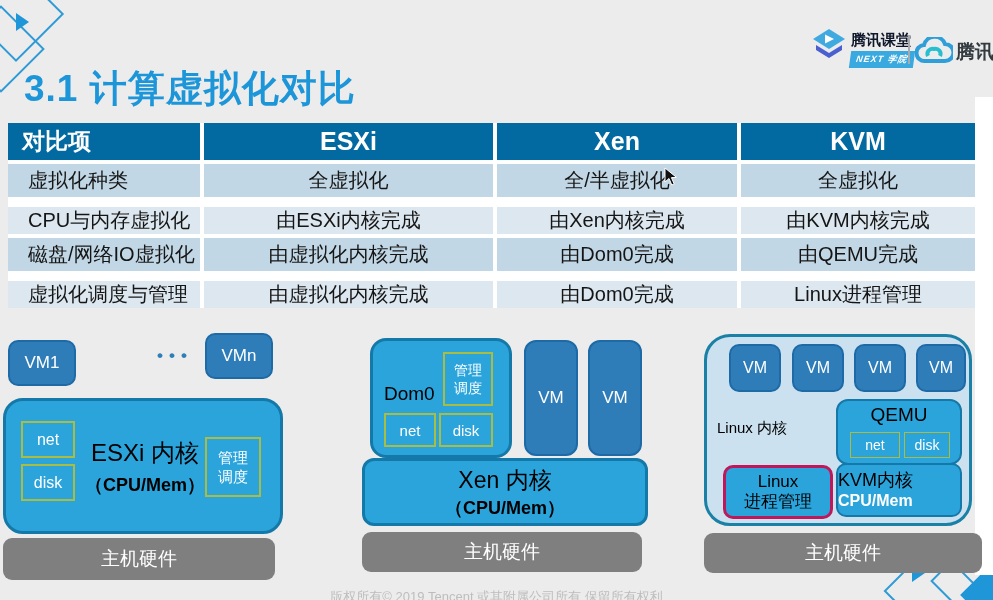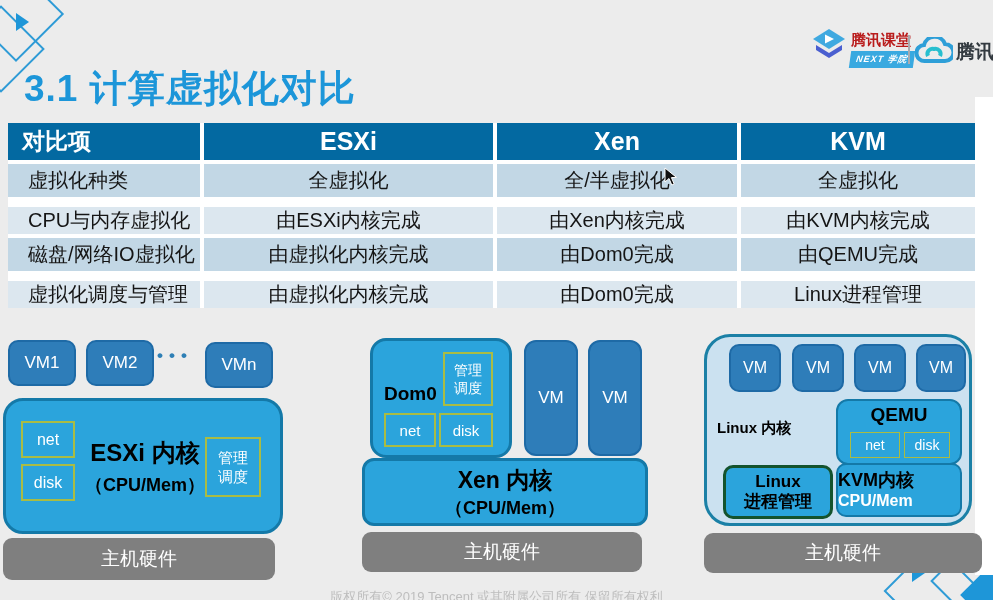--- a/index.html
+++ b/index.html
@@ -11,21 +11,21 @@
   .deco{position:absolute;z-index:0;}
   .diamond-line{border:2px solid #2E9BD6;transform:rotate(45deg);}
   .diamond-fill{background:#1E96D8;transform:rotate(45deg);}
   .tri-right{width:0;height:0;border-top:9px solid transparent;border-bottom:9px solid transparent;border-left:13px solid #1E96D8;}
   #white-strip{position:absolute;left:975px;top:97px;width:18px;height:478px;background:#FFFFFF;z-index:1;}
 
   .layer{position:absolute;z-index:2;}
 
   
   #page-title{left:24px;top:20px;font-size:37px;font-weight:800;color:#1C96D9;letter-spacing:1px;margin-top:44px;}
-  #brand-classroom-name{left:851px;top:31px;font-size:15px;font-weight:bold;color:#b91c1c;}
+  #brand-classroom-name{left:851px;top:31px;font-size:15px;font-weight:bold;color:#0f172a;}
   #brand-badge{left:850px;top:51px;background:#39A9E0;color:#fff;font-size:9px;font-style:italic;font-weight:bold;
                padding:2px 6px;transform:skew(-8deg);letter-spacing:1px;}
   #brand-divider{left:908px;top:35px;width:2px;height:29px;background:#A7ABB0;}
   #brand-cloud-name{left:956px;top:39px;font-size:19px;font-weight:bold;color:#333A40;white-space:nowrap;}
 
   
   #compare-table{left:8px;top:123px;display:grid;background:#FFFFFF;
     grid-template-columns:192px 289px 240px 234px;
     grid-template-rows:37px 33px 33px 33px 33px;gap:4px;}
   .th{background:#0369a1;color:#fff;font-weight:bold;font-size:25px;display:flex;align-items:center;justify-content:center;}
@@ -35,21 +35,21 @@
   .row-odd{background:#C2D7E5;}
   .row-even{background:#DCE7EF;margin-top:6px;}
 
   
   .vmbox{position:absolute;background:#2E7DB9;border:2px solid #1E6AA6;border-radius:10px;color:#fff;
          display:flex;align-items:center;justify-content:center;font-size:17px;}
   .bright{background:#2BA4DC;border:3px solid #1479A8;}
   .olive{border:2px solid #A9BC44;color:#fff;display:flex;align-items:center;justify-content:center;}
   .hw{position:absolute;background:#7F7F7F;border-radius:9px;color:#fff;font-size:19px;
       display:flex;align-items:center;justify-content:center;}
-  .blk{color:#000;font-weight:700;}
+  .blk{color:#000;font-weight:400;}
   .abs{position:absolute;}
 
   
   #cursor{left:664px;top:167px;}
 </style>
 </head>
 <body>
 
 <div id="stage">
 
@@ -101,23 +101,22 @@
     <div class="td row-odd">由Dom0完成</div>
     <div class="td row-odd">由QEMU完成</div>
 
     <div class="td first row-even">虚拟化调度与管理</div>
     <div class="td row-even">由虚拟化内核完成</div>
     <div class="td row-even">由Dom0完成</div>
     <div class="td row-even">Linux进程管理</div>
   </div>
 
   <div class="layer vmbox" style="left:8px;top:340px;width:64px;height:42px;">VM1</div>
-  <div class="layer vmbox" style="left:86px;top:340px;width:64px;height:42px;">VM2</div>
   <div class="layer" style="left:157px;top:346px;font-size:17px;letter-spacing:6px;color:#2E7FB5;font-weight:bold;">•••</div>
-  <div class="layer vmbox" style="left:205px;top:342px;width:64px;height:42px;">VMn</div>
+  <div class="layer vmbox" style="left:205px;top:333px;width:64px;height:42px;">VMn</div>
 
   <div class="layer bright" style="left:3px;top:398px;width:274px;height:130px;border-radius:20px;">
     <div class="abs olive" style="left:15px;top:20px;width:50px;height:33px;font-size:16px;">net</div>
     <div class="abs olive" style="left:15px;top:63px;width:50px;height:33px;font-size:16px;">disk</div>
     <div class="abs" style="left:64px;top:36px;width:150px;text-align:center;">
       <div class="blk" style="font-size:24px;">ESXi 内核</div>
       <div class="blk" style="font-size:18px;font-weight:600;margin-top:4px;">（CPU/Mem）</div>
     </div>
     <div class="abs olive" style="left:199px;top:36px;width:52px;height:56px;flex-direction:column;font-size:15px;line-height:1.3;">
       <div>管理</div>
@@ -151,21 +150,21 @@
     <div class="abs vmbox" style="left:209px;top:7px;width:46px;height:44px;font-size:16px;">VM</div>
 
     <div class="abs blk" style="left:10px;top:82px;font-size:15px;">Linux 内核</div>
 
     <div class="abs bright" style="left:129px;top:62px;width:122px;height:62px;border-radius:12px;border-width:2.5px;">
       <div class="blk" style="position:absolute;left:0;right:0;top:3px;text-align:center;font-size:19px;">QEMU</div>
       <div class="abs olive" style="left:12px;top:31px;width:48px;height:24px;font-size:14px;border-width:1.5px;">net</div>
       <div class="abs olive" style="left:66px;top:31px;width:44px;height:24px;font-size:14px;border-width:1.5px;">disk</div>
     </div>
 
-    <div class="abs" style="left:16px;top:128px;width:104px;height:48px;background:#2BA4DC;border:3px solid #14532d;border-radius:10px;display:flex;flex-direction:column;align-items:center;justify-content:center;line-height:1.15;">
+    <div class="abs" style="left:16px;top:128px;width:104px;height:48px;background:#2BA4DC;border:3px solid #be185d;border-radius:10px;display:flex;flex-direction:column;align-items:center;justify-content:center;line-height:1.15;">
       <div class="blk" style="font-size:17px;">Linux</div>
       <div class="blk" style="font-size:17px;">进程管理</div>
     </div>
 
     <div class="abs bright" style="left:129px;top:126px;width:122px;height:50px;border-radius:10px;border-width:2.5px;display:flex;flex-direction:column;justify-content:center;line-height:1.2;">
       <div class="blk" style="font-size:18px;">KVM内核</div>
       <div style="font-size:16px;font-weight:bold;color:#fff;">CPU/Mem</div>
     </div>
   </div>
   <div class="layer hw" style="left:704px;top:533px;width:278px;height:40px;">主机硬件</div>

